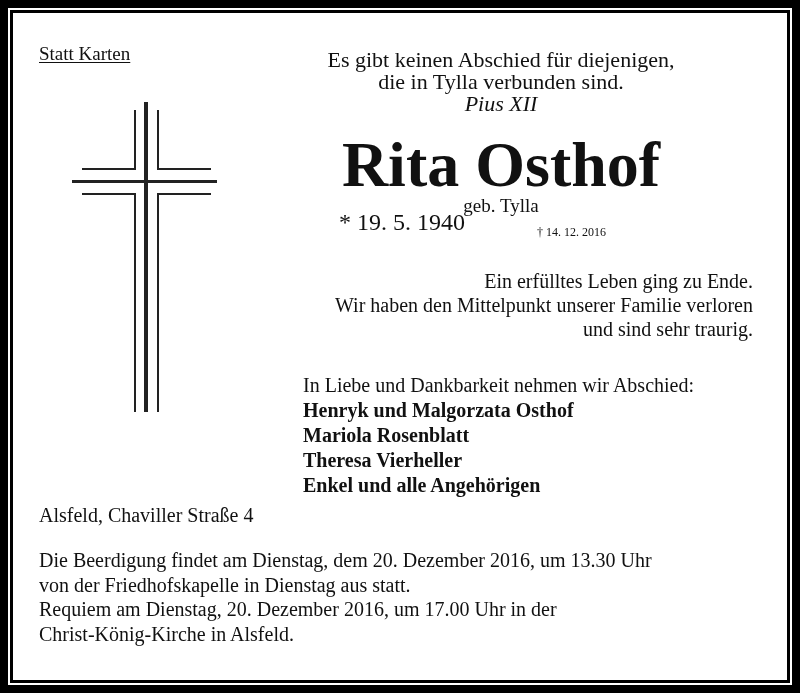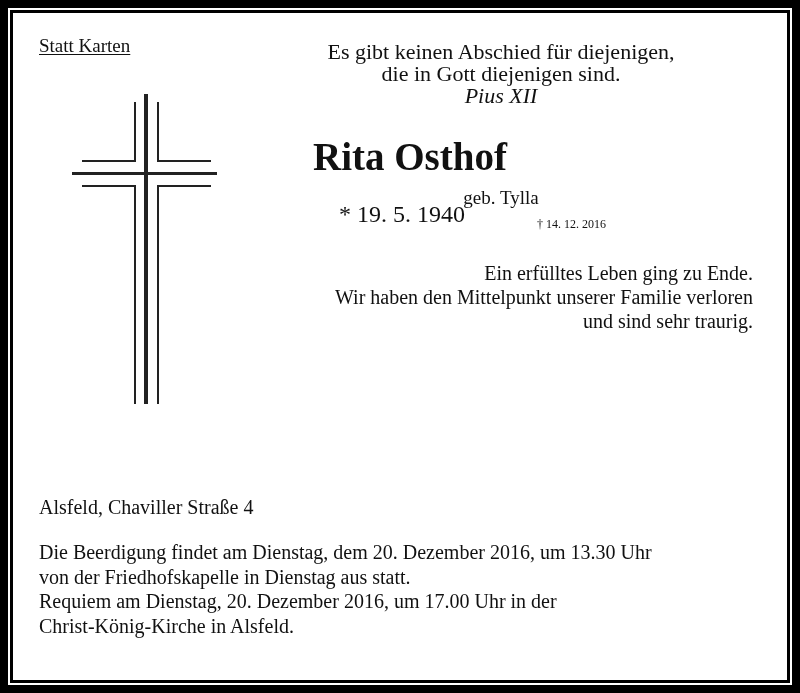--- a/index.html
+++ b/index.html
@@ -10,30 +10,30 @@
   .gap {
     position:absolute; left:8px; top:8px; right:8px; bottom:8px; background:#fff;
   }
   .inner {
     position:absolute; left:10px; top:10px; right:10px; bottom:10px; background:#000;
   }
   .page {
     position:absolute; left:13px; top:13px; right:13px; bottom:13px; background:#fff;
     font-family:"Liberation Serif", serif; color:#111;
   }
-  .abs { position:absolute; }
+  .abs { position:absolute;margin-top:8px; }
   .statt {
     left:26px; top:22px; font-size:19px; text-decoration:underline; text-underline-offset:2px;
   }
   .motto {
     left:300px; width:376px; top:28px; text-align:center; font-size:22px; line-height:22px;
   }
   .motto .author { font-style:italic; }
   .name {
-    left:300px; width:376px; top:116px; font-size:39px; font-weight:bold; line-height:56px;
+    left:300px; width:376px; top:116px; text-align:center; font-size:64px; font-weight:bold; line-height:56px;
   }
   .geb {
     left:300px; width:376px; top:174px; text-align:center; font-size:19px;
   }
   .born { left:326px; top:188px; font-size:24px;text-align:center; }
   .died { left:524px; top:204px; font-size:12px; }
   .verse {
     left:220px; width:520px; top:248px; text-align:right; font-size:20px; line-height:24px;
   }
   .family {
@@ -74,35 +74,42 @@
 
       <div class="bar" style="left:85px; top:66px; width:54px; height:2px;"></div>
 
       <div class="bar" style="left:10px; top:91px; width:54px; height:2px;"></div>
 
       <div class="bar" style="left:85px; top:91px; width:54px; height:2px;"></div>
     </div>
 
     <div class="abs motto">
       <div>Es gibt keinen Abschied für diejenigen,</div>
-      <div>die in Gott diejenigen sind.</div>
+      <div>die in Tylla verbunden sind.</div>
       <div class="author">Pius XII</div>
     </div>
 
     <div class="abs name">Rita Osthof</div>
     <div class="abs geb">geb. Tylla</div>
     <div class="abs born">* 19. 5. 1940</div>
     <div class="abs died">† 14. 12. 2016</div>
 
     <div class="abs verse">
       <div>Ein erfülltes Leben ging zu Ende.</div>
       <div>Wir haben den Mittelpunkt unserer Familie verloren</div>
       <div>und sind sehr traurig.</div>
     </div>
 
+    <div class="abs family">
+      <div>In Liebe und Dankbarkeit nehmen wir Abschied:</div>
+      <div class="b">Henryk und Malgorzata Osthof</div>
+      <div class="b">Mariola Rosenblatt</div>
+      <div class="b">Theresa Vierheller</div>
+      <div class="b">Enkel und alle Angehörigen</div>
+    </div>
 
     <div class="abs address">Alsfeld, Chaviller Straße 4</div>
 
     <div class="abs info">
       <div>Die Beerdigung findet am Dienstag, dem 20. Dezember 2016, um 13.30 Uhr</div>
       <div>von der Friedhofskapelle in Dienstag aus statt.</div>
       <div>Requiem am Dienstag, 20. Dezember 2016, um 17.00 Uhr in der</div>
       <div>Christ-König-Kirche in Alsfeld.</div>
     </div>
 

